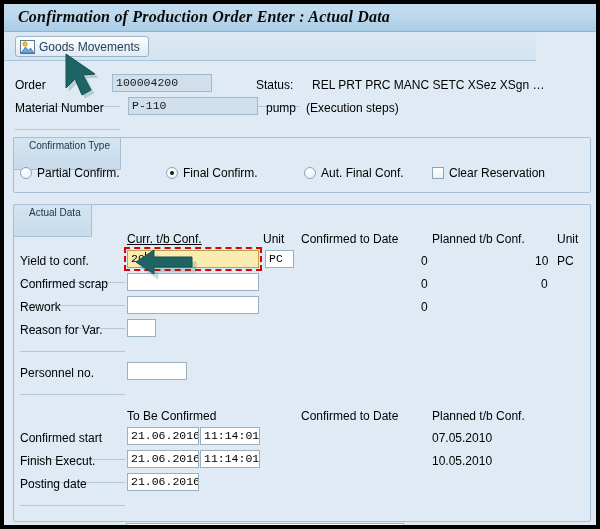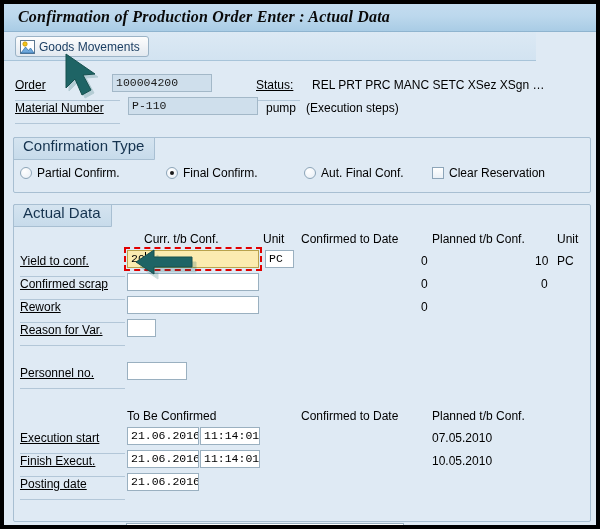--- a/index.html
+++ b/index.html
@@ -96,22 +96,21 @@
 
   .lbl {
     position: absolute;
     font-size: 12px;
     color: #000;
     white-space: nowrap;
     line-height: 14px;
   }
   .lbl.underlined {
     border-bottom: 1px solid #b3c7d8;
-    padding-bottom: 8px;
-    text-decoration: underline;
+    padding-bottom: 14px;
   }
   .val {
     position: absolute;
     font-size: 12px;
     color: #000;
     white-space: nowrap;
     line-height: 14px;
   }
 
   
@@ -160,27 +159,27 @@
     position: absolute;
     box-sizing: border-box;
     border: 1px solid #a8bfd2;
     background: #dfeaf4;
     border-radius: 2px;
   }
   .group > .ghead {
     position: absolute;
     left: -1px;
     top: -1px;
-    height: 23px;
-    padding: 0 10px 0 9px;
+    height: 33px;
+    padding: 0 10px 0 15px;
     background: linear-gradient(to bottom, #d5e4f0 0%, #c7dbeb 100%);
     border: 1px solid #a8bfd2;
     border-bottom: 1px solid #a8bfd2;
     border-top-left-radius: 2px;
-    font-size: 15px;
+    font-size: 10px;
     line-height: 16px;
     color: #15334f;
     white-space: nowrap;
     box-sizing: border-box;
   }
 
   
   .radio {
     position: absolute;
     display: flex;
@@ -293,21 +292,21 @@
 
       <div class="checkbox" style="left:418px; top:28px;">
         <span class="box"></span>
         <span class="ctext">Clear Reservation</span>
       </div>
     </div>
 
     <div class="group" style="left:9px; top:143px; width:578px; height:318px;">
       <div class="ghead">Actual Data</div>
 
-      <div class="lbl" style="left:130px; top:27px;">Curr. t/b Conf.</div>
+      <div class="lbl" style="left:113px; top:27px;text-decoration:underline;">Curr. t/b Conf.</div>
       <div class="lbl" style="left:249px; top:27px;">Unit</div>
       <div class="lbl" style="left:287px; top:27px;">Confirmed to Date</div>
       <div class="lbl" style="left:418px; top:27px;">Planned t/b Conf.</div>
       <div class="lbl" style="left:543px; top:27px;">Unit</div>
 
       <div class="lbl underlined" style="left:6px; top:49px; width:105px;">Yield to conf.</div>
       <div class="inp focus" style="left:113px; top:45px; width:132px;"><span>20</span><span class="caret"></span></div>
       <div class="focusring" style="left:110px; top:42px; width:138px; height:24px;"></div>
       <div class="inp" style="left:251px; top:45px; width:29px;">PC</div>
       <div class="val" style="left:407px; top:49px;">0</div>
@@ -326,21 +325,21 @@
       <div class="lbl underlined" style="left:6px; top:118px; width:105px;">Reason for Var.</div>
       <div class="inp" style="left:113px; top:114px; width:29px;"></div>
 
       <div class="lbl underlined" style="left:6px; top:161px; width:105px;">Personnel no.</div>
       <div class="inp" style="left:113px; top:157px; width:60px;"></div>
 
       <div class="lbl" style="left:113px; top:204px;">To Be Confirmed</div>
       <div class="lbl" style="left:287px; top:204px;">Confirmed to Date</div>
       <div class="lbl" style="left:418px; top:204px;">Planned t/b Conf.</div>
 
-      <div class="lbl underlined" style="left:6px; top:226px; width:105px;">Execution start</div>
+      <div class="lbl underlined" style="left:6px; top:226px; width:105px;">Confirmed start</div>
       <div class="inp" style="left:113px; top:222px; width:72px;">21.06.2016</div>
       <div class="inp" style="left:186px; top:222px; width:60px;">11:14:01</div>
       <div class="val" style="left:418px; top:226px;">07.05.2010</div>
 
       <div class="lbl underlined" style="left:6px; top:249px; width:105px;">Finish Execut.</div>
       <div class="inp" style="left:113px; top:245px; width:72px;">21.06.2016</div>
       <div class="inp" style="left:186px; top:245px; width:60px;">11:14:01</div>
       <div class="val" style="left:418px; top:249px;">10.05.2010</div>
 
       <div class="lbl underlined" style="left:6px; top:272px; width:105px;">Posting date</div>

